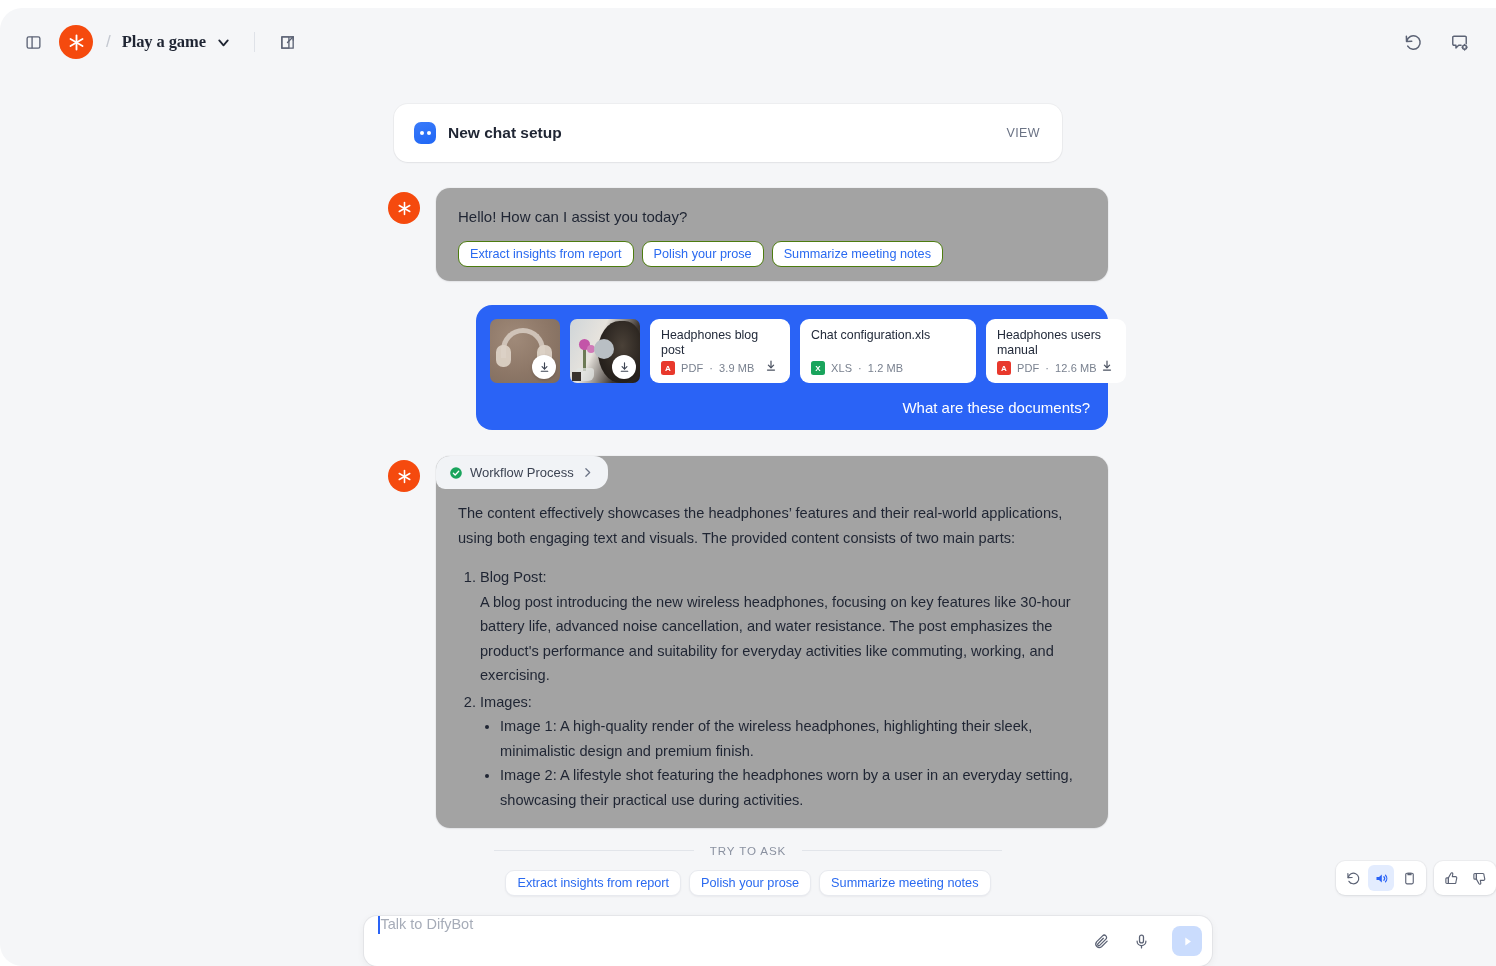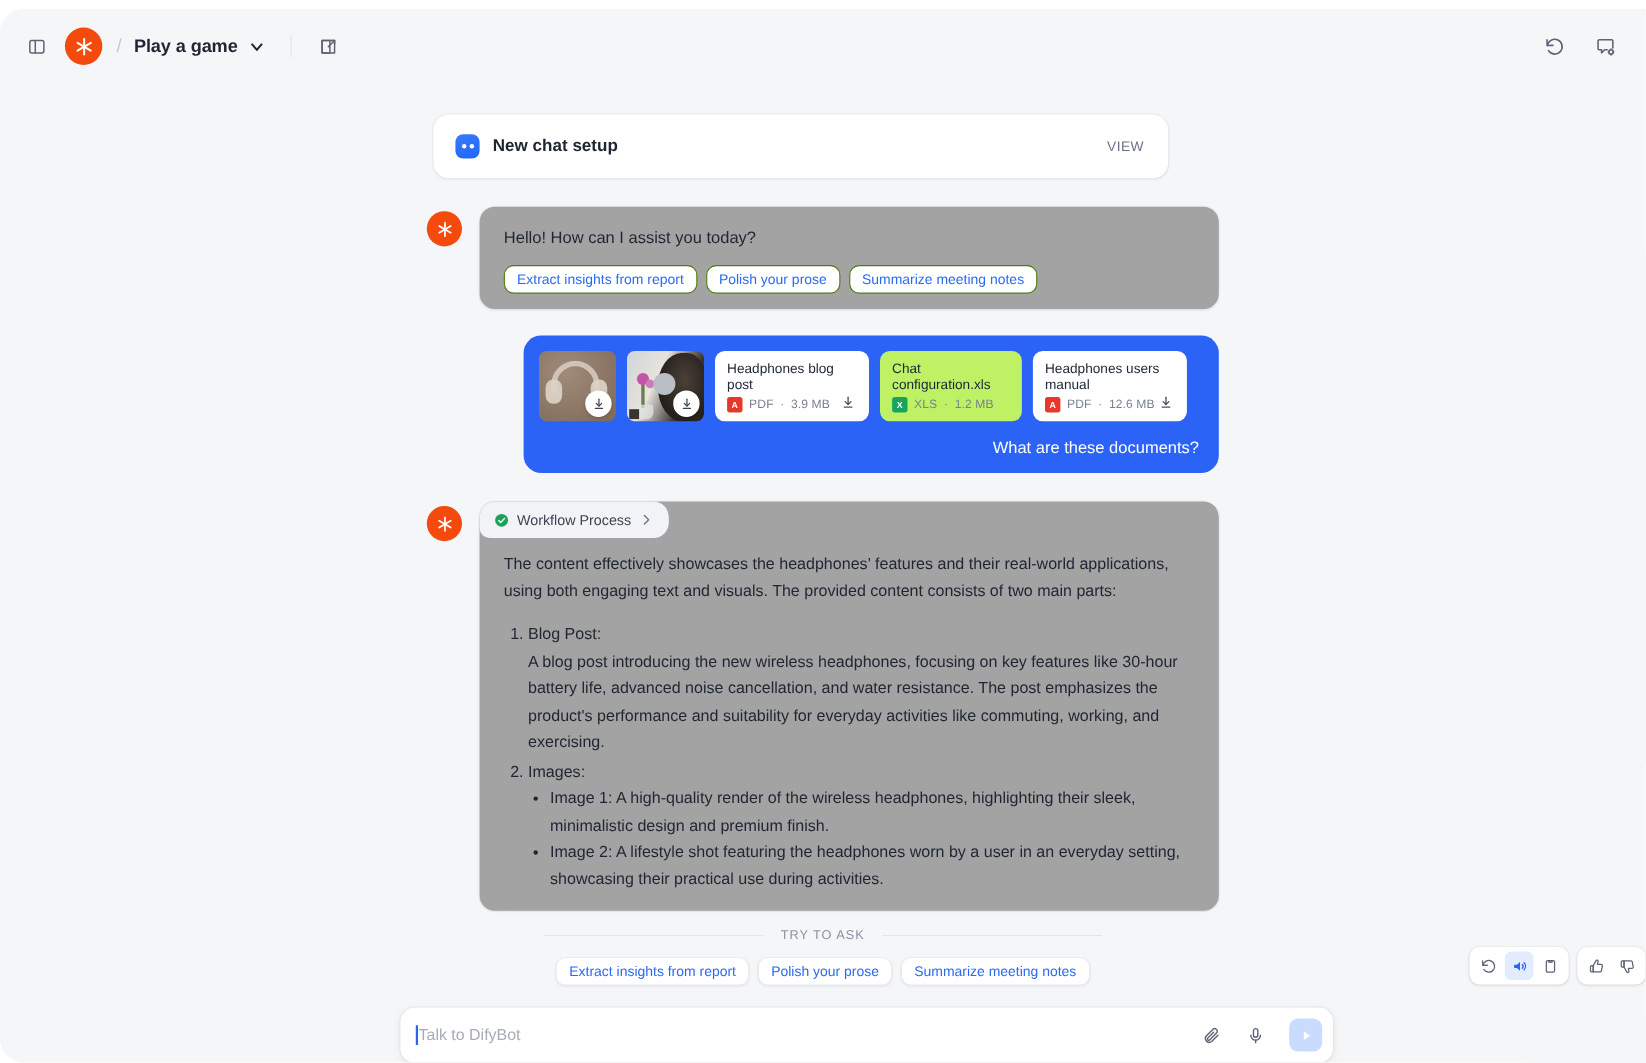--- a/index.html
+++ b/index.html
@@ -34,21 +34,21 @@
   }
   .brand-avatar {
     width: 34px; height: 34px; border-radius: 50%;
     background: #f54a0e;
     display: flex; align-items: center; justify-content: center;
     margin-left: 11px; flex: none;
   }
   .brand-avatar svg { display: block; }
   .slash { color: #c4c8d0; font-size: 17px; margin: 0 11px 0 13px; font-weight: 400;}
   .app-title {
-    font-size: 16.5px; font-weight: 700; color: #1f2533; letter-spacing: -0.1px;
+    font-size: 16.5px; font-weight: 700; color: #1f2533; letter-spacing: -0.1px; font-family: Liberation Serif, serif;
   }
   .chev { margin-left: 9px; display: flex; align-items: center; color: #1f2533; cursor:pointer;}
   .vdiv { width: 1px; height: 20px; background: #dfe2e8; margin: 0 18px 0 22px; }
   .hdr-right { margin-left: auto; display: flex; align-items: center; gap: 16px; }
 
   
   .chat-area {
     position: absolute; left: 0; top: 68px;
     width: 1496px; height: 830px;
     padding: 0;
@@ -145,21 +145,21 @@
     display: flex; align-items: center; justify-content: center;
     box-shadow: 0 1px 3px rgba(0,0,0,.18);
   }
   .file-card {
     background: #ffffff; border-radius: 9px;
     padding: 9px 11px 8px 11px;
     width: 140px; height: 64px; flex: none;
     display: flex; flex-direction: column; cursor: pointer;
     position: relative;
   }
-  .file-card.tinted { background: #bef264; width: 129px; justify-content: center;}
+  .file-card.tinted { background: #ffffff; width: 176px; justify-content: center;}
   .file-name {
     font-size: 12.4px; color: #222a3a; line-height: 15px;
     overflow: hidden;
   }
   .file-meta { margin-top: auto; display: flex; align-items: center; gap: 6px; }
   .ftag {
     width: 14px; height: 14px; border-radius: 2.5px;
     display: flex; align-items: center; justify-content: center;
     font-size: 8px; font-weight: 700; color: #fff; flex: none;
   }
@@ -220,21 +220,21 @@
   }
   .act.active { background: #e3ecfe; color: #2a63f6; }
 
   
   .input-bar {
     position: absolute; left: 364px; top: 908px;
     width: 848px; height: 50px;
     background: #ffffff;
     border-radius: 13px;
     box-shadow: 0 2px 8px rgba(16,24,40,.06), 0 0 0 1px rgba(16,24,40,.05);
-    display: flex; align-items: center;
+    display: flex; 
     padding: 0 10px 0 14px;
   }
   .caret { width: 1.5px; height: 18px; background: #2a63f6; margin-right: 1px; flex:none;}
   .placeholder { font-size: 14.5px; color: #a6acb8; }
   .input-icons { margin-left: auto; display: flex; align-items: center; gap: 14px; }
   .send-btn {
     width: 30px; height: 30px; border-radius: 8px;
     background: #cadcfd;
     display: flex; align-items: center; justify-content: center;
     cursor: pointer; margin-left: 4px;

